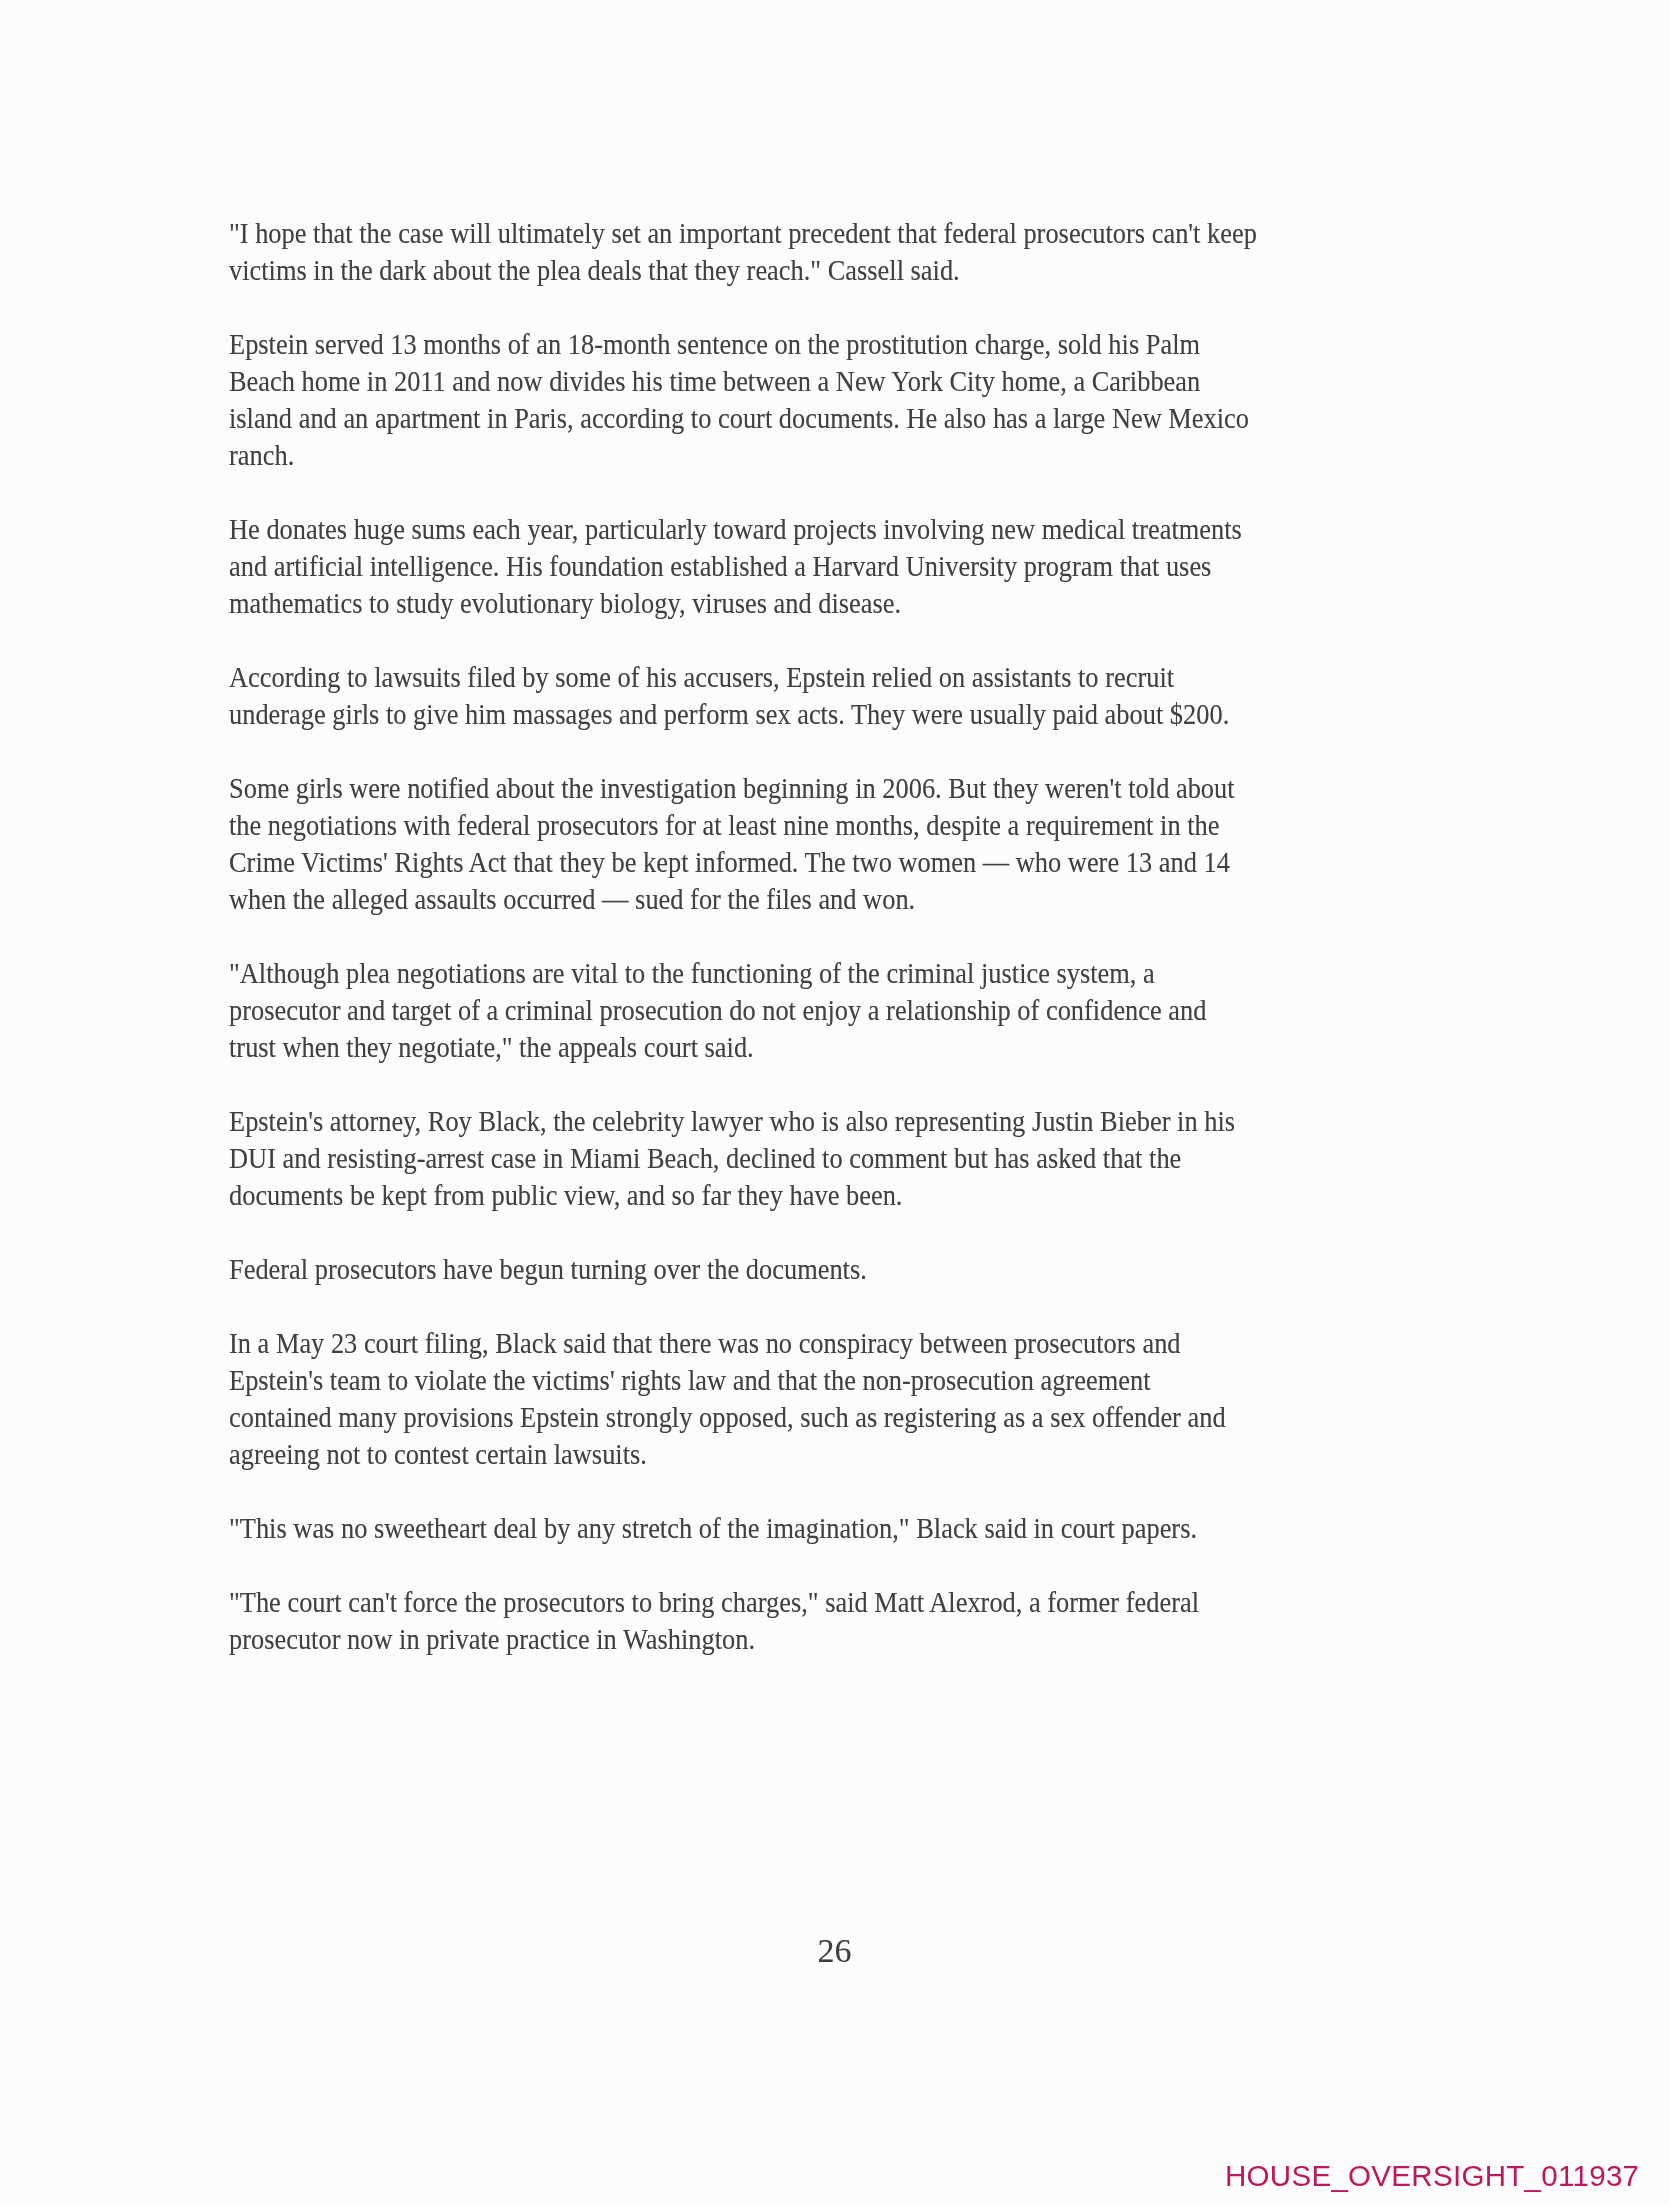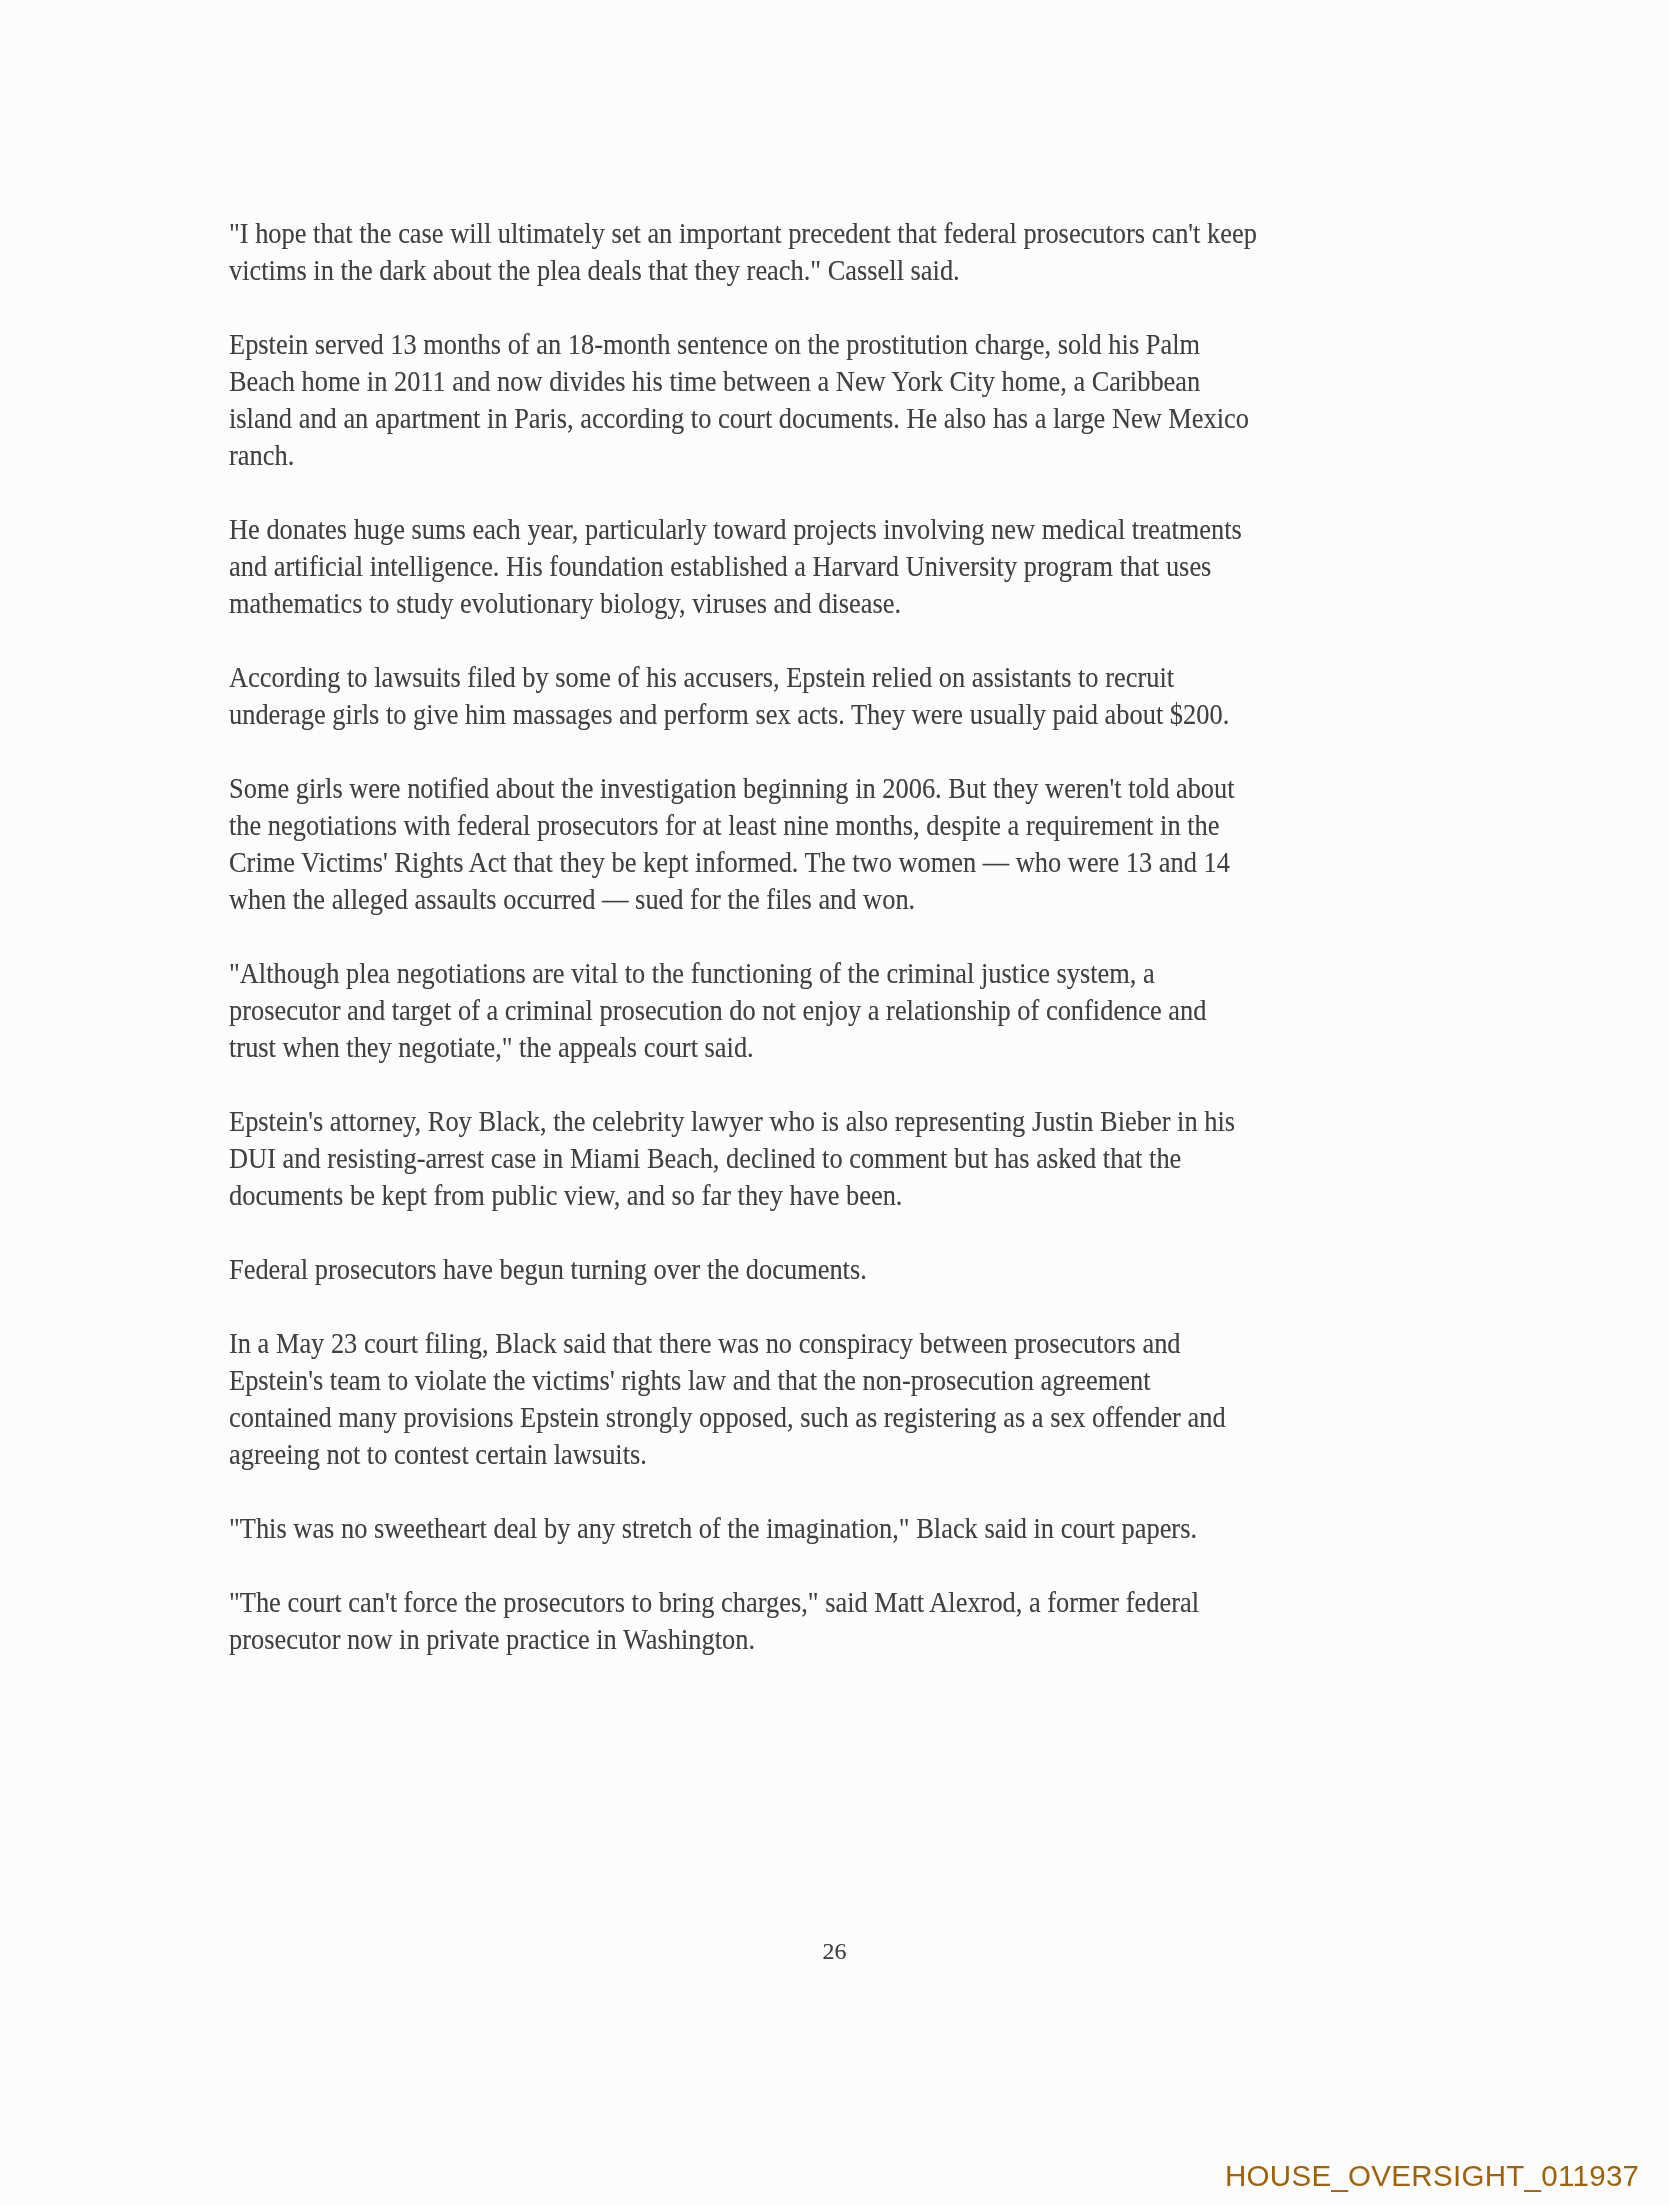--- a/index.html
+++ b/index.html
@@ -32,21 +32,21 @@
     transform: scaleX(0.88);
     transform-origin: 0 50%;
     text-shadow: 0 0 0.7px rgba(65,65,65,0.35);
   }
   .page-number {
     position: absolute;
     top: 1936px;
     left: 0;
     width: 1669px;
     text-align: center;
-    font-size: 24px;
+    font-size: 34px;
     line-height: 30px;
     text-shadow: 0 0 0.7px rgba(65,65,65,0.3);
   }
   .bates {
     position: absolute;
     top: 2161px;
     left: 1225px;
     font-family: "Liberation Sans", sans-serif;
     font-size: 29.5px;
     line-height: 29.5px;
@@ -106,14 +106,14 @@
       <span class="line">"This was no sweetheart deal by any stretch of the imagination," Black said in court papers.</span>
     </p>
     <p class="para">
       <span class="line">"The court can't force the prosecutors to bring charges," said Matt Alexrod, a former federal</span>
       <span class="line">prosecutor now in private practice in Washington.</span>
     </p>
   </main>
 
 <div class="page-number" style="color: rgb(63, 63, 63);">26</div>
 
-<div class="bates" style="color: #a16207;">HOUSE_OVERSIGHT_011937</div>
+<div class="bates" style="color: #be185d;">HOUSE_OVERSIGHT_011937</div>
 
 
 </body></html>

